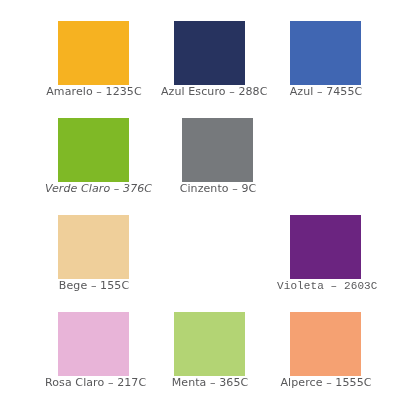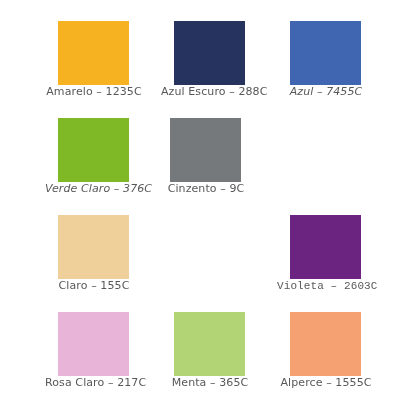--- a/index.html
+++ b/index.html
@@ -59,51 +59,51 @@
         <div class="caption">C</div>
       </div>
       <div class="cell" style="left: 116px;">
         <div class="swatch" style="background: rgb(246, 178, 33);"></div>
         <div class="caption">Amarelo – 1235C</div>
       </div>
       <div class="cell" style="left: 232px; text-decoration: underline;">
         <div class="swatch" style="background: rgb(39, 51, 95);"></div>
         <div class="caption">Azul Escuro – 288C</div>
       </div>
-      <div class="cell" style="left: 348px; font-style: italic;">
+      <div class="cell" style="left: 348px;">
         <div class="swatch" style="background: rgb(64, 102, 178);"></div>
         <div class="caption">Azul – 7455C</div>
       </div>
       <div class="cell" style="left: 464px;">
         <div class="caption">Az</div>
       </div>
     </div>
     <div class="row" style="top: 100px;">
       <div class="cell" style="left: 0px;">
         <div class="caption">C</div>
       </div>
       <div class="cell" style="left: 116px; font-style: italic;">
         <div class="swatch" style="background: rgb(127, 185, 38);"></div>
         <div class="caption">Verde Claro – 376C</div>
       </div>
-      <div class="cell" style="left: 228px;">
+      <div class="cell" style="left: 240px;">
         <div class="swatch" style="background: rgb(118, 121, 124);"></div>
         <div class="caption">Cinzento – 9C</div>
       </div>
       <div class="cell" style="left: 464px;">
         <div class="caption"></div>
       </div>
     </div>
     <div class="row" style="top: 197px;">
       <div class="cell" style="left: 0px;">
         <div class="caption"></div>
       </div>
       <div class="cell" style="left: 116px;">
         <div class="swatch" style="background: rgb(239, 207, 154);"></div>
-        <div class="caption">Claro – 155C</div>
+        <div class="caption">Bege – 155C</div>
       </div>
       <div class="cell" style="left: 348px; font-family: Liberation Mono, monospace;">
         <div class="swatch" style="background: rgb(107, 36, 128);"></div>
         <div class="caption">Violeta – 2603C</div>
       </div>
       <div class="cell" style="left: 464px;">
         <div class="caption">M</div>
       </div>
     </div>
     <div class="row" style="top: 294px;">

